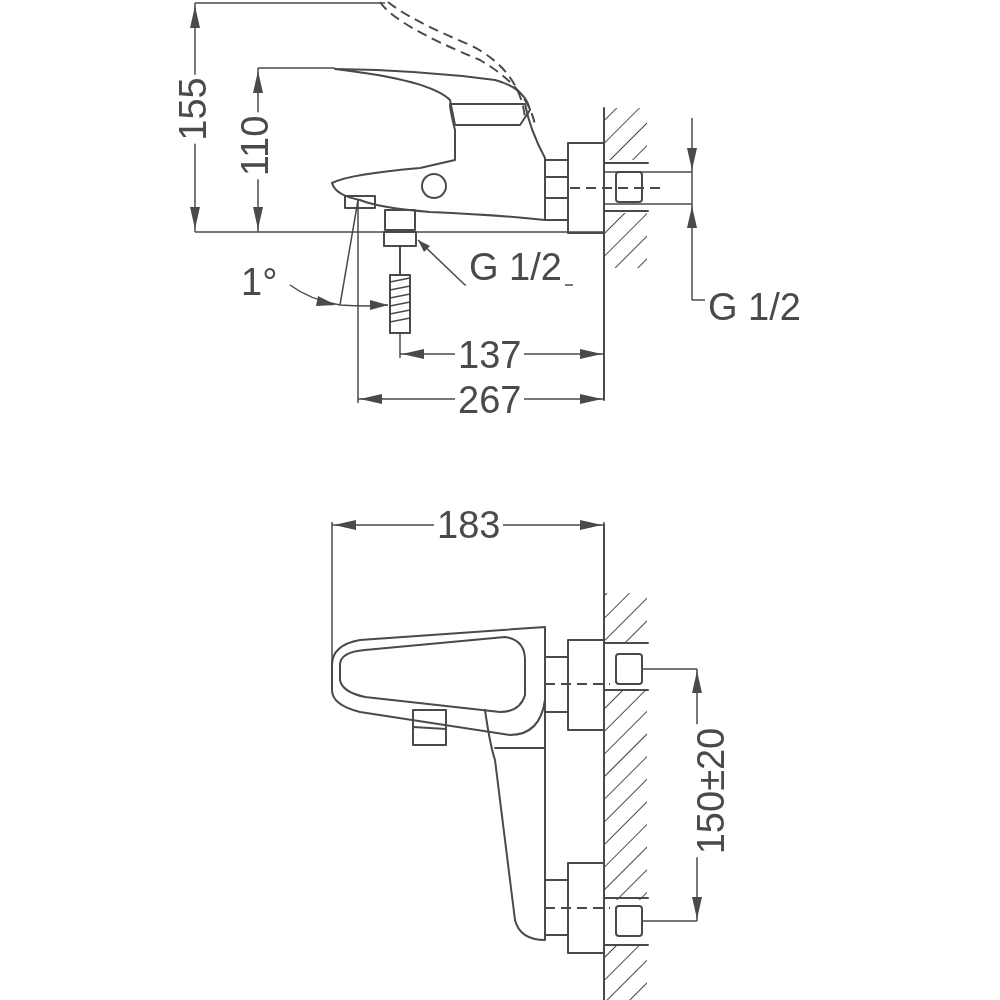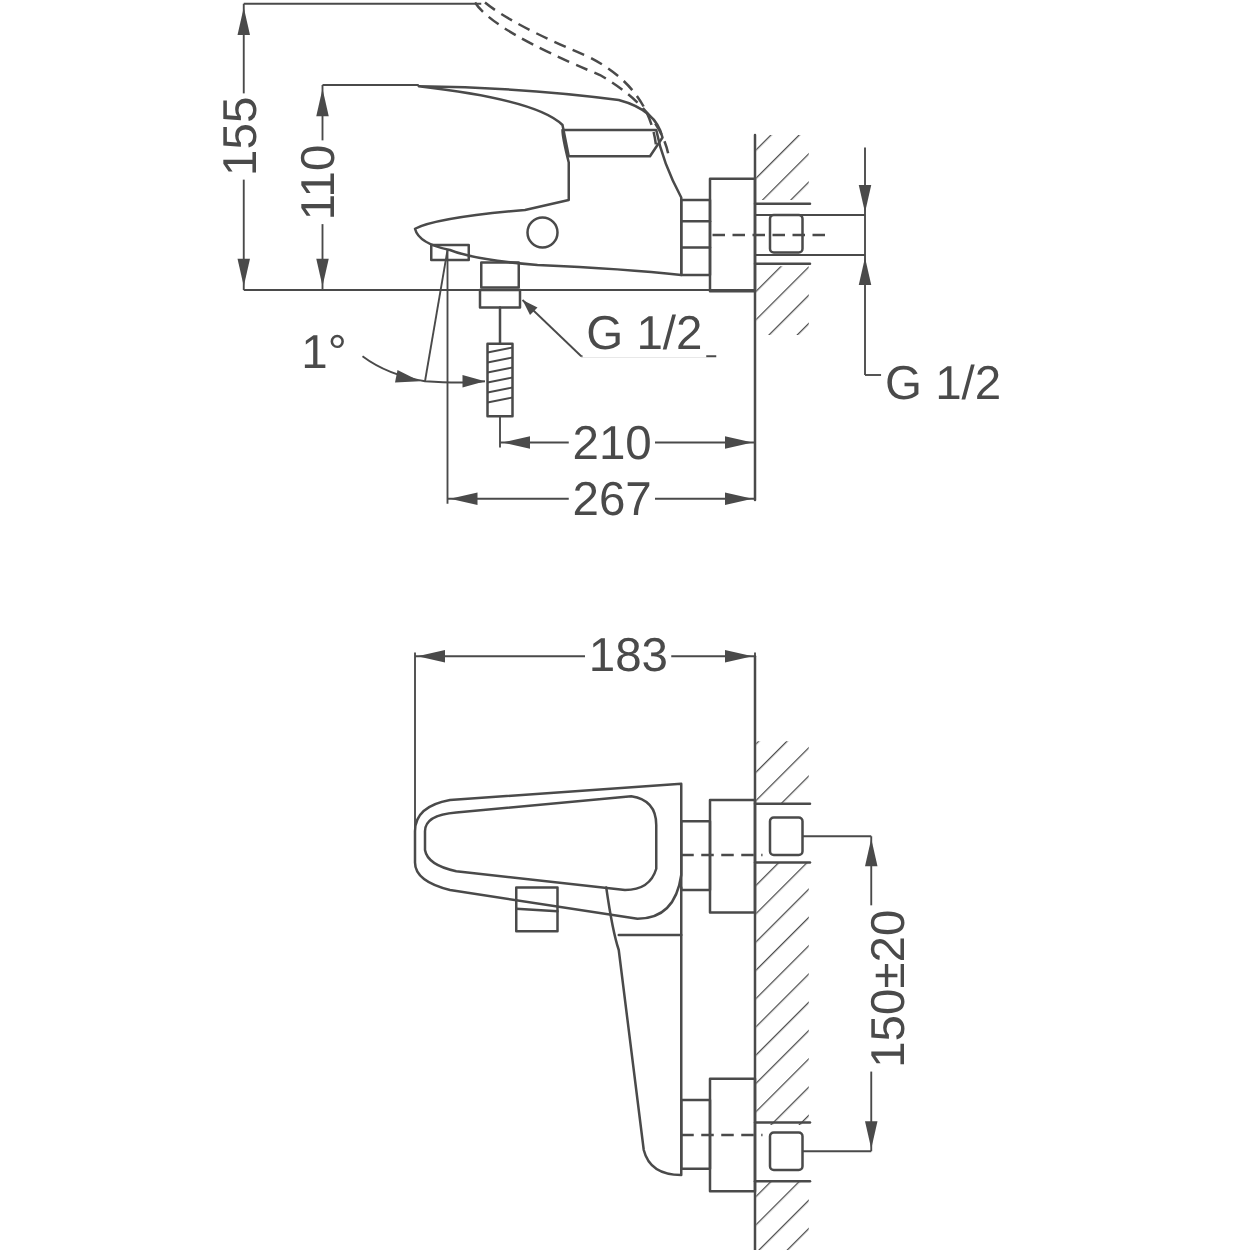--- a/index.html
+++ b/index.html
@@ -137,17 +137,17 @@
     <polygon points="697,671 692,693 702,693" class="arrow"></polygon>
     <polygon points="697,919 692,897 702,897" class="arrow"></polygon>
   </g>
 </svg>
 
 <div class="lbl rot" style="left:158px;top:90px;">155</div>
 <div class="lbl rot" style="left:222px;top:127px;">110</div>
 <div class="lbl" style="left:238px;top:263px;">1°</div>
 <div class="lbl" style="left:466px;top:248px;">G 1/2</div>
 <div class="lbl" style="left:705px;top:288px;">G 1/2</div>
-<div class="lbl" style="left:455px;top:336px;">210</div>
+<div class="lbl" style="left:455px;top:336px;">137</div>
 <div class="lbl" style="left:455px;top:381px;">267</div>
-<div class="lbl" style="left:468px;top:506px;">183</div>
+<div class="lbl" style="left:434px;top:506px;">183</div>
 <div class="lbl rot" style="left:645px;top:772px;">150±20</div>
 </div>
 
 </body></html>

